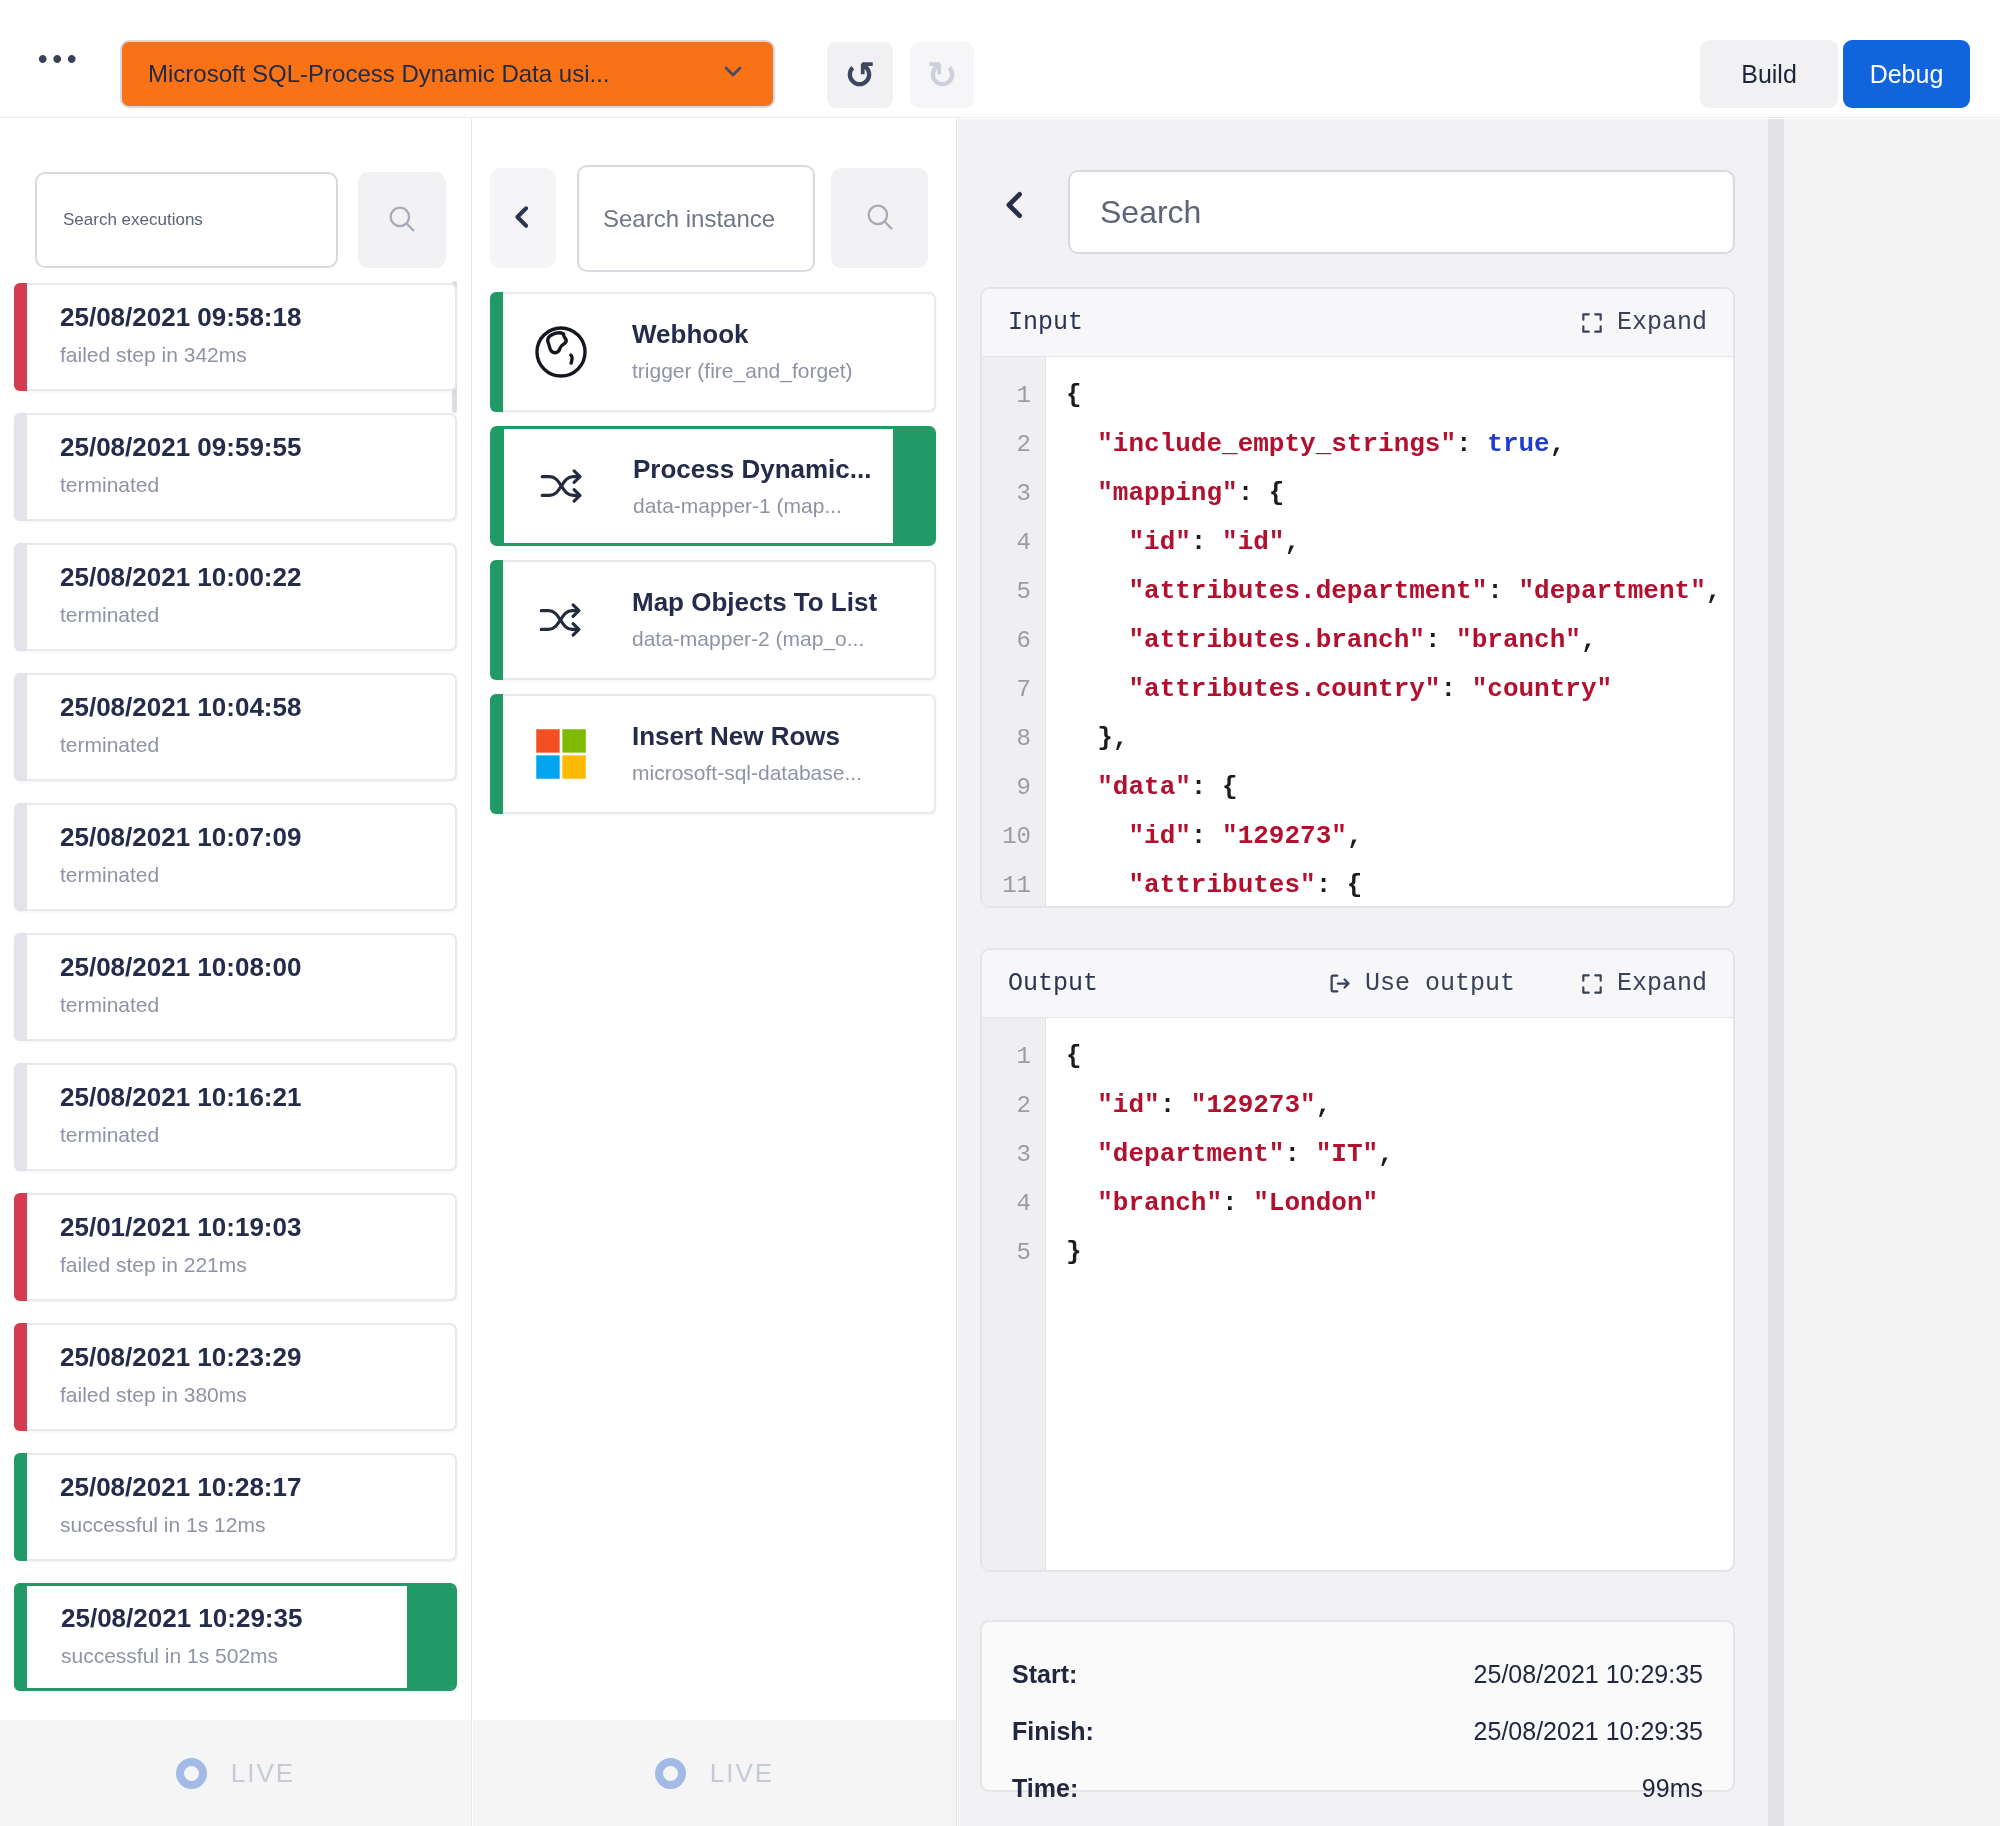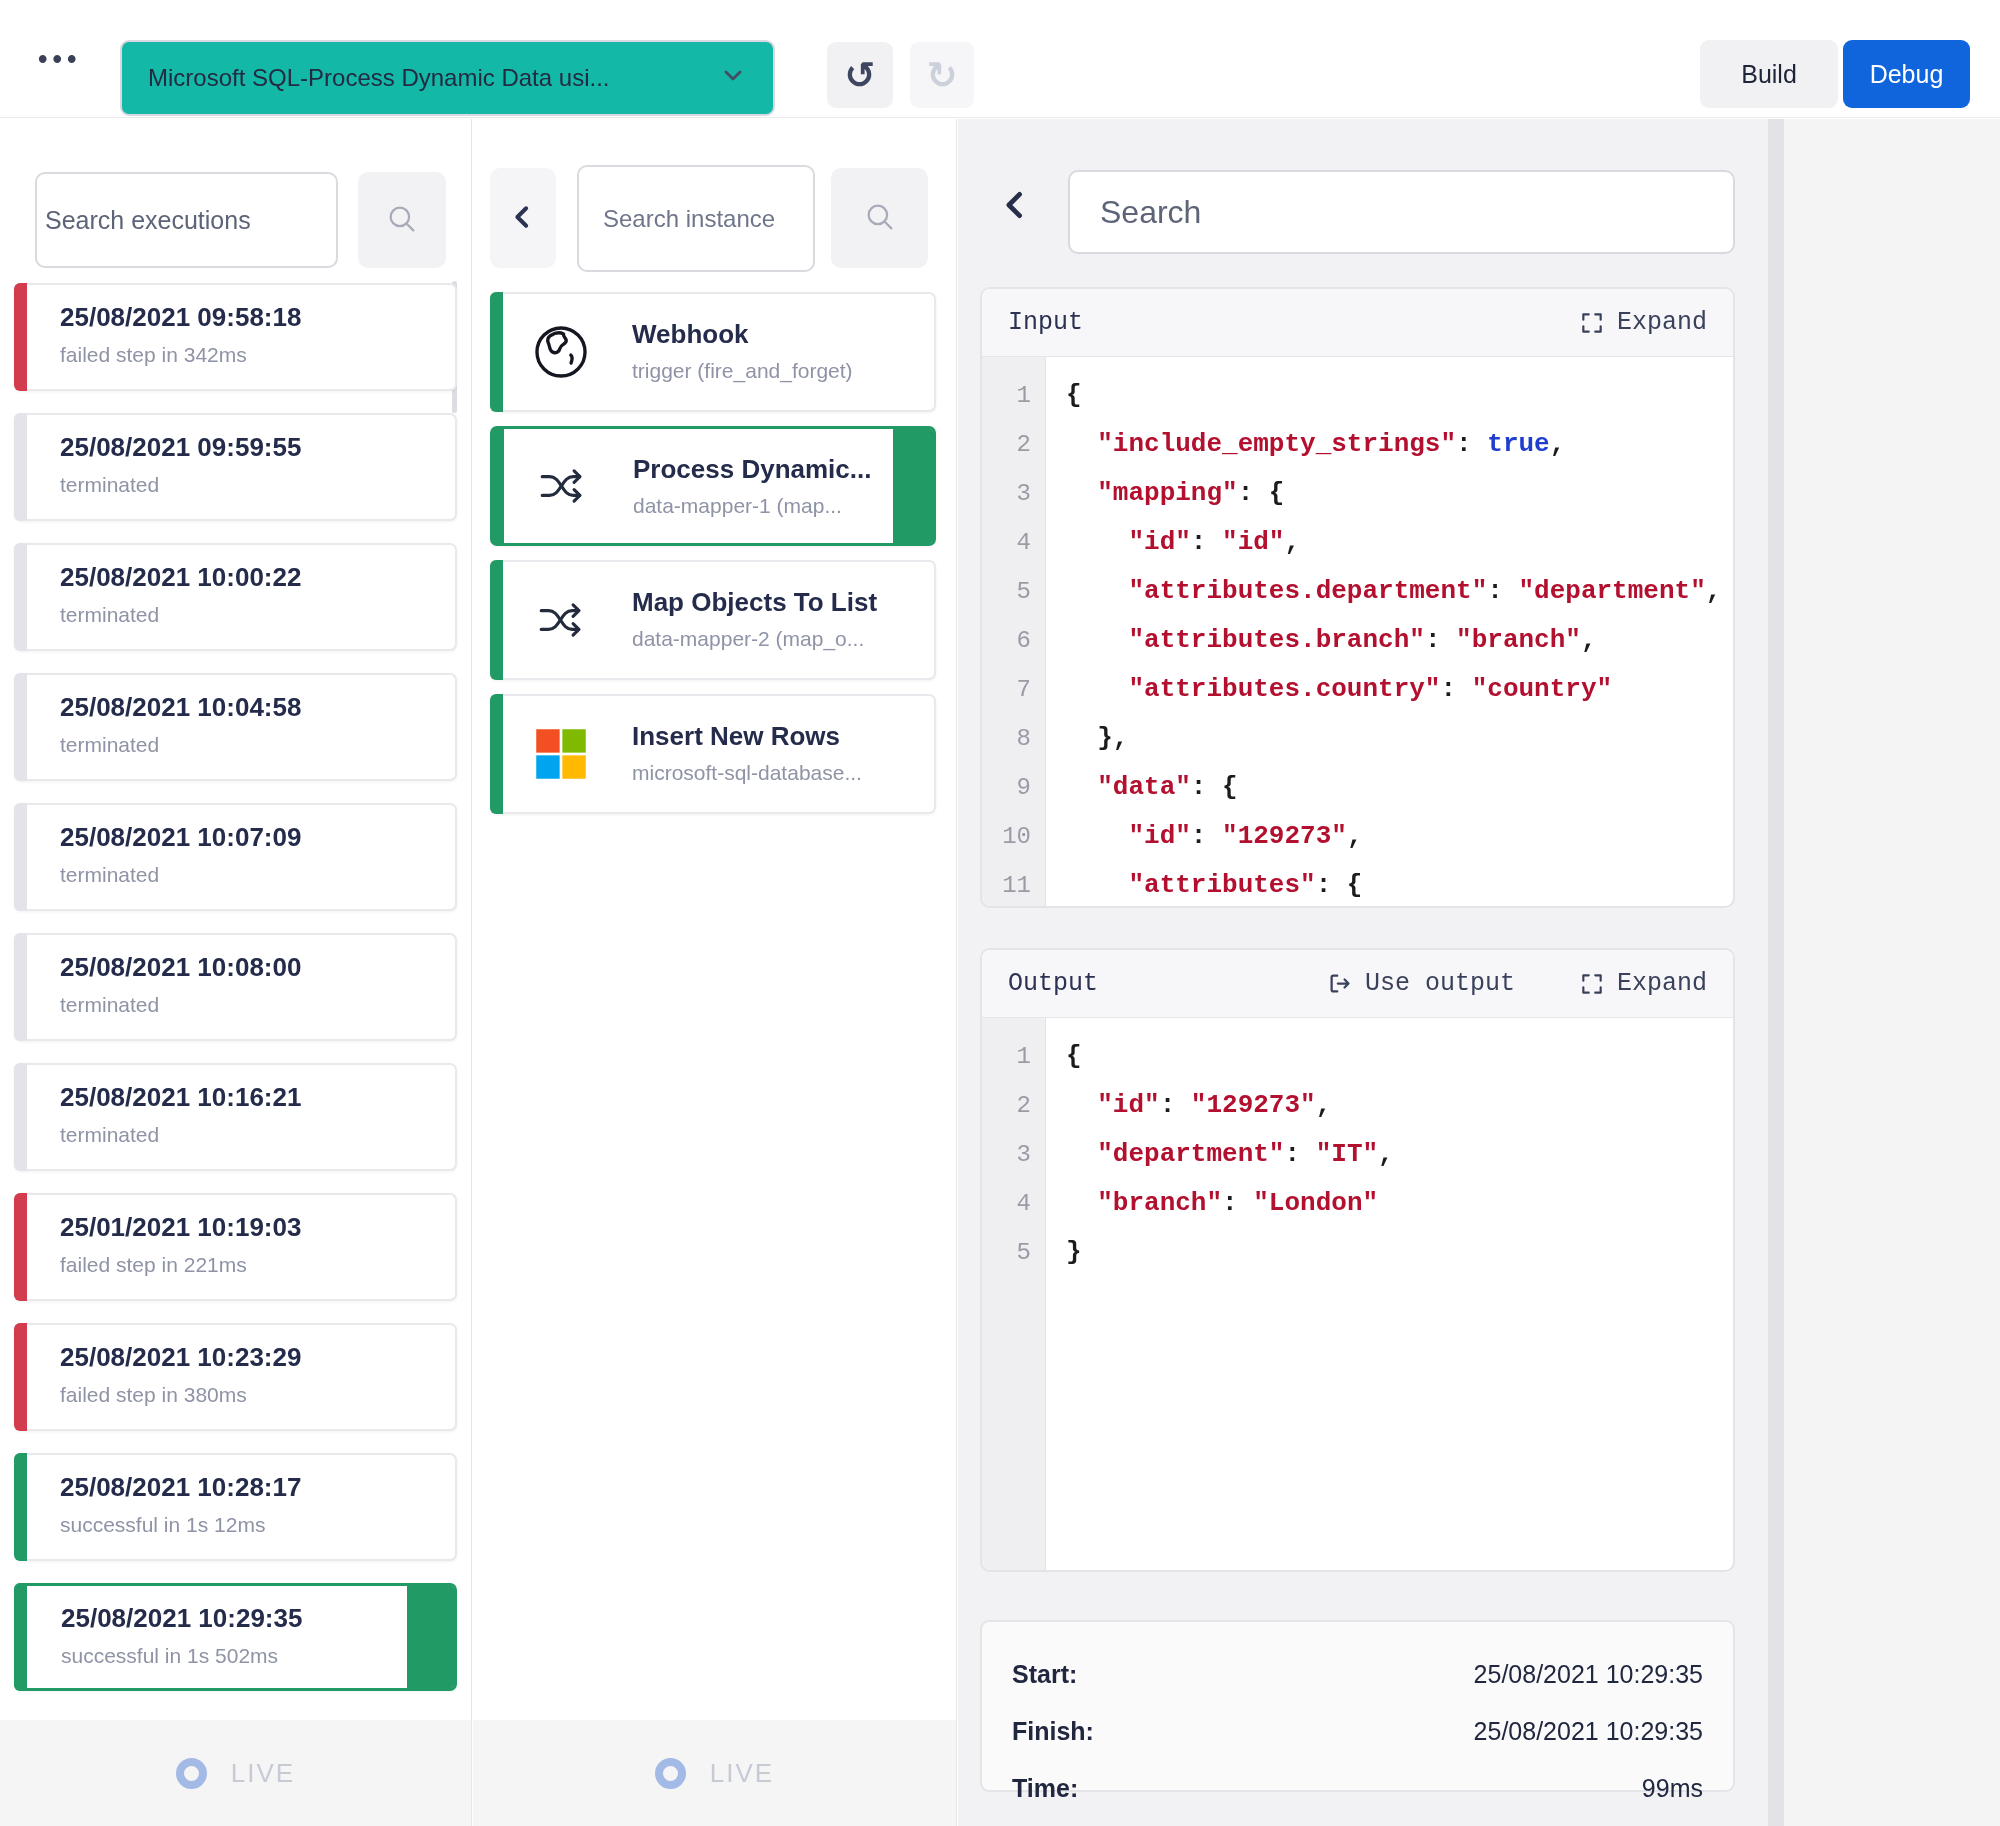--- a/index.html
+++ b/index.html
@@ -11,22 +11,22 @@
     color: #262e4e;
     overflow: hidden;
   }
 
   
   .topbar { position:absolute; left:0; top:0; width:2000px; height:118px;
             background:#fff; border-bottom:1px solid #e9e9ee; z-index:5; }
   .dots-btn { position:absolute; left:38px; top:35px; width:70px; height:48px;
               display:flex; align-items:center; font-size:27px; font-weight:bold;
               letter-spacing:5px; color:#3a4157; cursor:pointer; }
-  .wf-select { position:absolute; left:120px; top:40px; width:655px; height:76px;
-               background:#14b8a6; border:2px solid #d8d8e0; border-radius:9px;
+  .wf-select { position:absolute; left:120px; top:40px; width:655px; height:68px;
+               background:#f97316; border:2px solid #d8d8e0; border-radius:9px;
                display:flex; align-items:center; justify-content:space-between;
                padding:0 26px; font-size:24px; color:#232a42; cursor:pointer; }
   .icon-btn { position:absolute; top:42px; height:66px; border-radius:9px;
               display:flex; align-items:center; justify-content:center; cursor:pointer; }
   .undo-btn { left:827px; width:66px; background:#f1f1f4; }
   .redo-btn { left:910px; width:64px; background:#f6f6f8; }
   .undo-glyph { font-family:"DejaVu Sans",sans-serif; font-size:37px; font-weight:bold; color:#3f4660; }
   .redo-glyph { font-family:"DejaVu Sans",sans-serif; font-size:37px; font-weight:bold; color:#ccd0da; }
   .build-btn { position:absolute; left:1700px; top:40px; width:138px; height:68px;
                background:#f1f1f3; border:none; border-radius:9px; font-size:25px;
@@ -47,21 +47,21 @@
                 background:#f5f5f6; display:flex; align-items:center;
                 justify-content:center; gap:24px; }
   .live-ring { width:31px; height:31px; border:8px solid #a3b9e6; border-radius:50%; }
   .live-label { font-size:26px; color:#c6cad5; letter-spacing:2px; }
 
   
   .search-input { background:#fff; border:2px solid #d9d9e0; border-radius:10px;
                   font-family:inherit; color:#2a3150; outline:none; }
   .search-input::placeholder { color:#5d6478; opacity:1; }
   .exec-search { position:absolute; left:35px; top:53px; width:303px; height:96px;
-                 padding:0 8px; font-size:25px; }
+                 padding:0 26px; font-size:17px; }
   .sq-btn { position:absolute; background:#f2f2f4; border:none; border-radius:10px;
             display:flex; align-items:center; justify-content:center; cursor:pointer; }
   .exec-search-btn { left:358px; top:53px; width:88px; height:96px; }
   .steps-back-btn { left:17px; top:49px; width:66px; height:100px; background:#f5f5f7; }
   .steps-search { position:absolute; left:104px; top:46px; width:238px; height:107px;
                   background:#fff; border:2px solid #d9d9e0; border-radius:10px;
                   display:flex; align-items:center; padding:0 24px;
                   font-size:24px; line-height:36px; color:#6f768b; cursor:text; }
   .steps-search-btn { left:358px; top:49px; width:97px; height:100px; }
   .insp-back { position:absolute; left:34px; top:62px; width:48px; height:48px;

